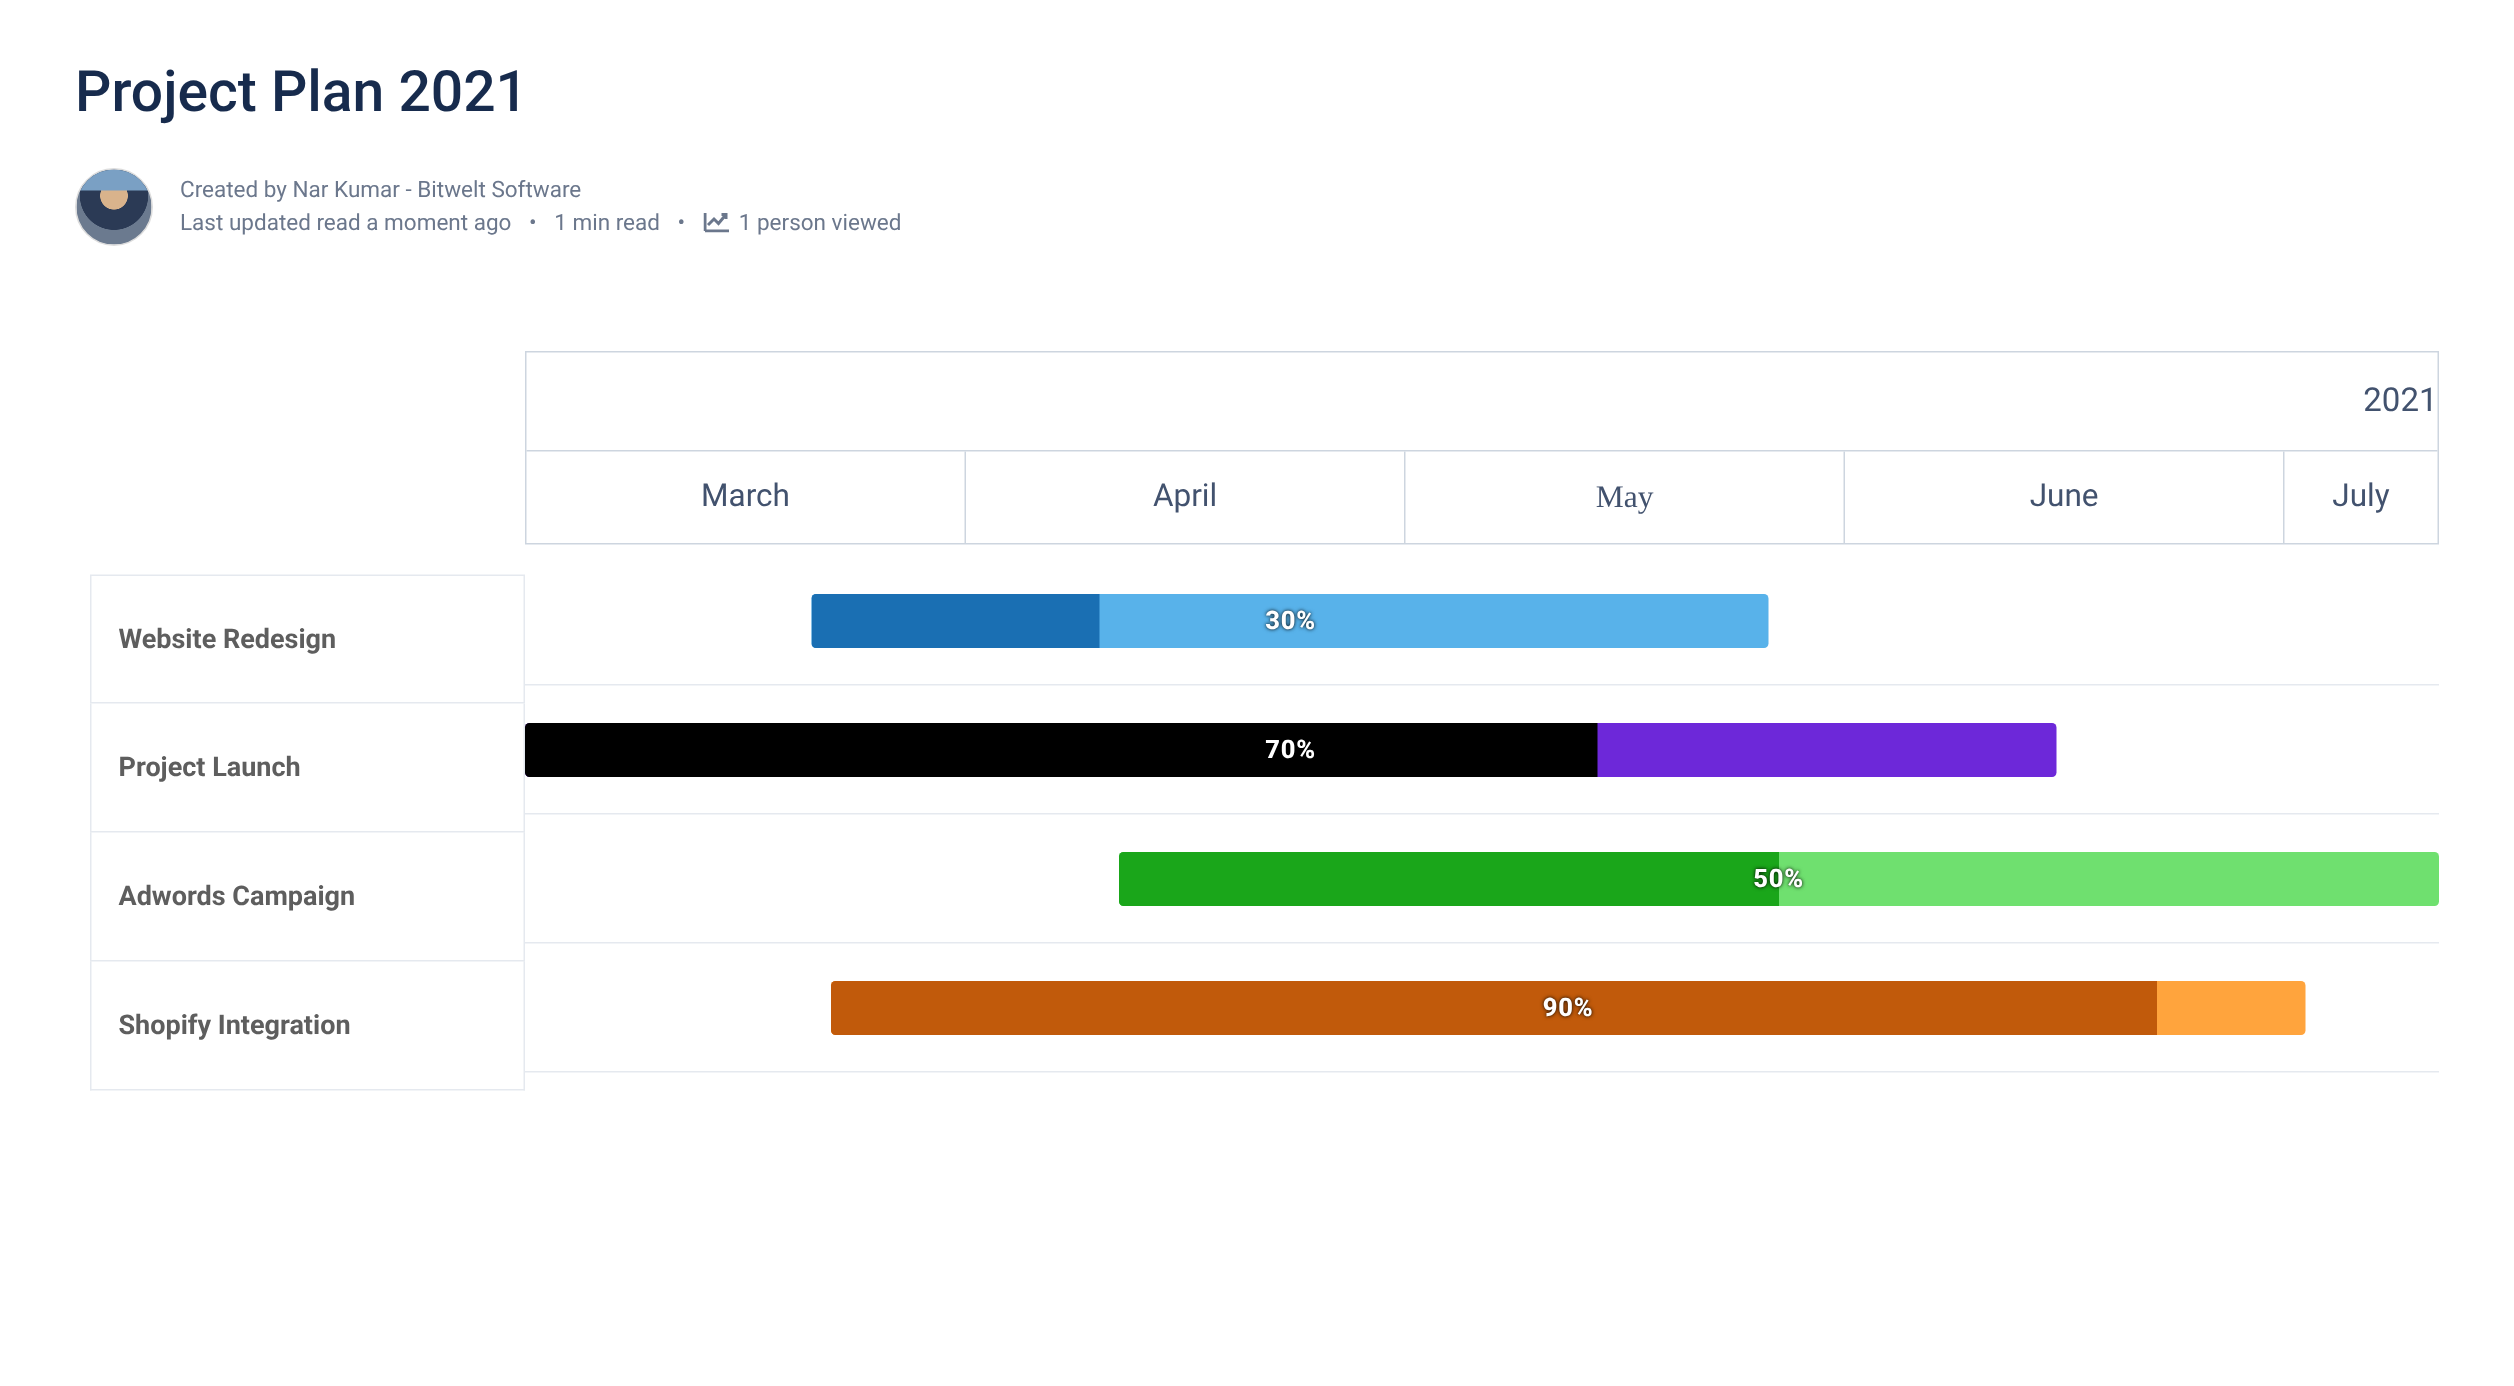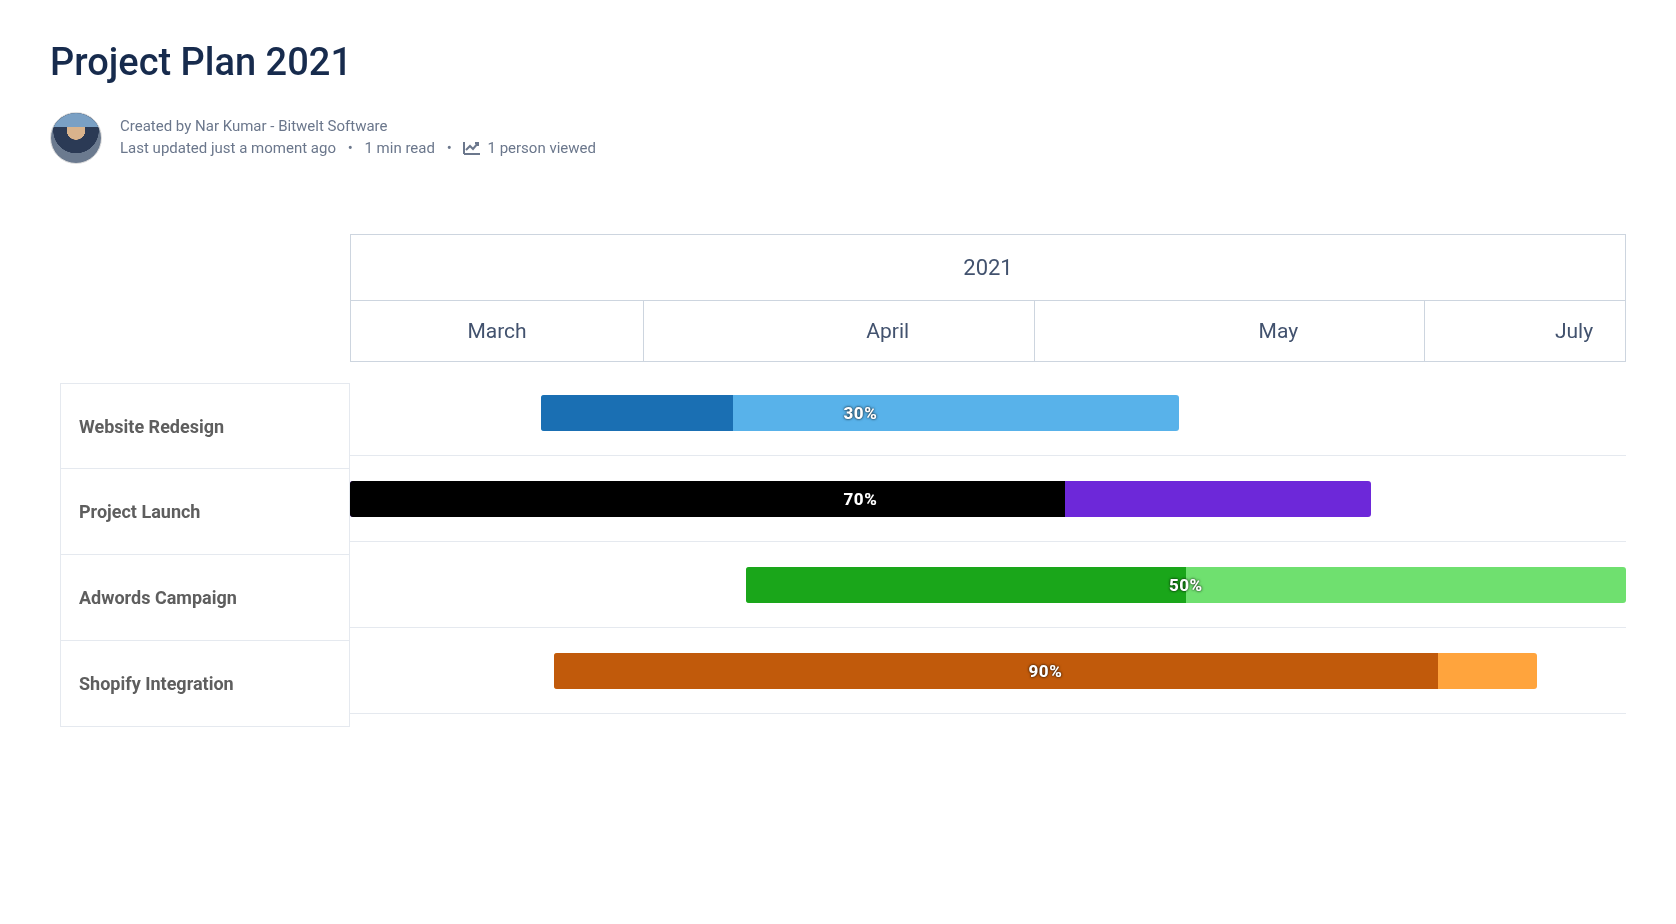--- a/index.html
+++ b/index.html
@@ -63,21 +63,21 @@
   .gantt-right {
     flex: 1;
     position: relative;
   }
 
   
   .gantt-header {
     border: 1px solid #cdd5df;
   }
   .gantt-year {
-    text-align: center;
+    text-align: right;
     font-size: 22px;
     color: #42526e;
     padding: 20px 0;
     border-bottom: 1px solid #cdd5df;
   }
   .gantt-months {
     display: flex;
     justify-content: space-between;
   }
   .gantt-month {
@@ -146,21 +146,21 @@
 
   <h1 class="page-title">Project Plan 2021</h1>
 
   <div class="byline-row">
     <div class="avatar"></div>
     <div class="byline-text">
       <div>
         <span>Created by </span><span>Nar Kumar - Bitwelt Software</span>
       </div>
       <div>
-        <span>Last updated just a moment ago</span>
+        <span>Last updated read a moment ago</span>
         <span class="sep">•</span>
         <span>1 min read</span>
         <span class="sep">•</span>
         <span class="icon-inline">
           <svg width="18" height="14" viewBox="0 0 18 14" fill="none" stroke-width="2">
             <path d="M1 13 H17"></path>
             <path d="M1 13 V1"></path>
             <path d="M3 9 L7 5 L10 8 L15 2"></path>
             <path d="M12 2 H15 V5"></path>
           </svg>
@@ -181,21 +181,22 @@
             <div class="gantt-row-left">Shopify Integration</div>
           </div>
       </div>
 
       <div class="gantt-right">
         <div class="gantt-header">
           <div class="gantt-year">2021</div>
           <div class="gantt-months" id="gantt-months">
               <div class="gantt-month" style="width: 23%;">March</div>
               <div class="gantt-month" style="width: 23%;">April</div>
-              <div class="gantt-month" style="width: 23%;">May</div>
+              <div class="gantt-month" style="width: 23%; font-family: Liberation Serif, serif;">May</div>
+              <div class="gantt-month" style="width: 23%;">June</div>
               <div class="gantt-month" style="width: 8%;">July</div>
             </div>
         </div>
         <div class="gantt-rows-right" id="gantt-right-rows">
             <div class="gantt-row-right">
               <div class="gantt-bar" style="left: 15%; width: 50%; background: rgb(88, 178, 234); padding-left: 44px;">
                 <div class="gantt-bar-fill" style="width: 30%; background: rgb(26, 111, 179);"></div>
                 <div class="gantt-bar-label">30%</div>
               </div>
             </div>

